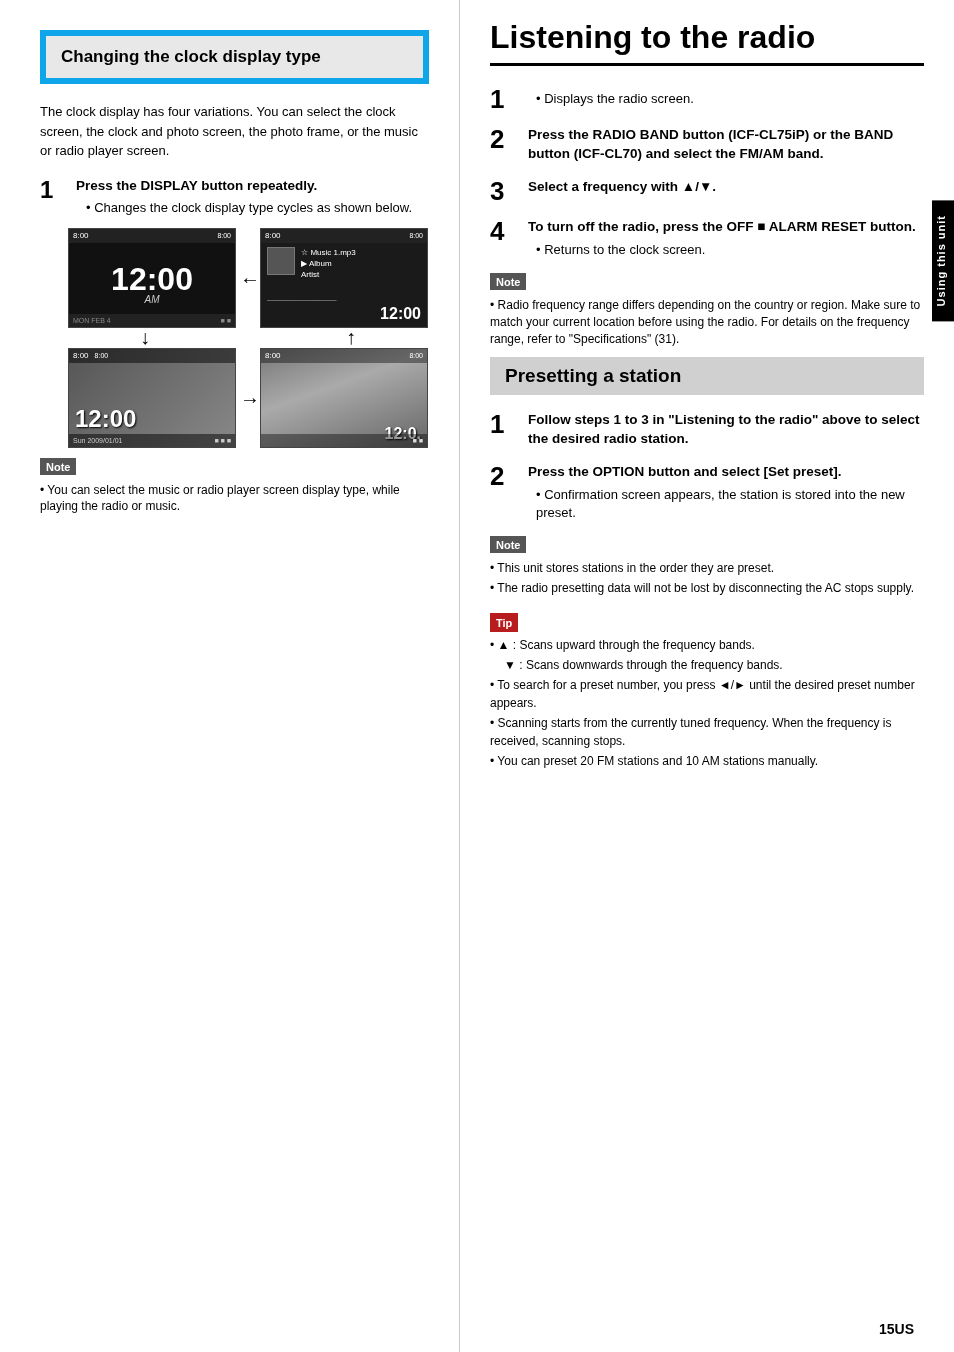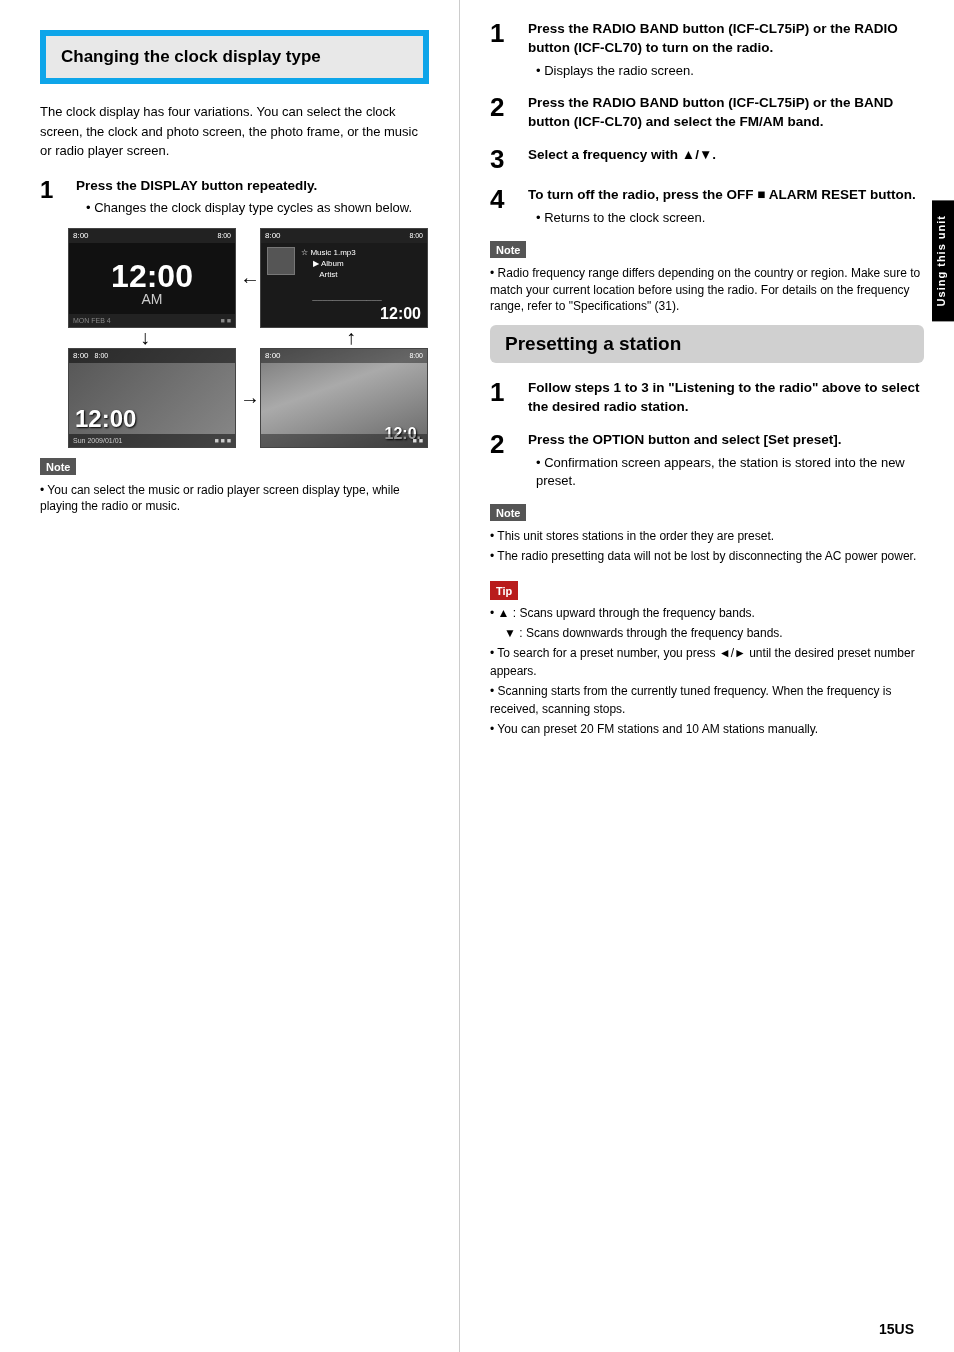--- a/index.html
+++ b/index.html
@@ -58,21 +58,20 @@
       padding-bottom: 8px;
       line-height: 1.1;
     }
 
     
     .preset-section-box {
       background: #d0d0d0;
       padding: 8px 15px;
       margin-bottom: 16px;
       margin-top: 10px;
-      border-radius: 6px;
     }
     .preset-section-box h2 {
       font-size: 19px;
       font-weight: bold;
       color: #000;
     }
 
     
     .step {
       display: flex;
@@ -226,30 +225,30 @@
     <p class="body-text">The clock display has four variations. You can select the clock screen, the clock and photo screen, the photo frame, or the music or radio player screen.</p>
 
     <div class="left-step">
       <div class="left-step-num">1</div>
       <div>
         <div class="left-step-title">Press the DISPLAY button repeatedly.</div>
         <div class="left-step-bullet">Changes the clock display type cycles as shown below.</div>
       </div>
     </div>
 
-    <div style="position:relative; width:360px; height:220px; margin: 10px 0 10px 28px; text-align: center;">
+    <div style="position:relative; width:360px; height:220px; margin: 10px 0 10px 28px;">
 
       <div style="position:absolute; left:0; top:0; width:168px; height:100px; background:#111; border:1px solid #444;">
         <div style="position:absolute; top:0; left:0; right:0; height:14px; background:#222; display:flex; align-items:center; padding:0 4px; font-size:8px; color:#fff;">
           <span>8:00</span>
           <span style="margin-left:auto; font-size:7px;">8:00</span>
         </div>
         <div style="display:flex; align-items:center; justify-content:center; height:100%; flex-direction:column;">
           <span style="font-size:32px; font-weight:bold; color:#fff; margin-top:10px;">12:00</span>
-          <span style="font-size:14px; color:#ccc; margin-top:-4px;">AM</span>
+          <span style="font-size:10px; color:#ccc; margin-top:-4px;font-style:italic;">AM</span>
         </div>
         <div style="position:absolute; bottom:0; left:0; right:0; height:13px; background:#222; display:flex; align-items:center; justify-content:space-between; padding:0 4px; font-size:7px; color:#888;">
           <span>MON FEB 4</span>
             <span>■ ■</span>
         </div>
       </div>
 
       <div style="position:absolute; right:0; top:0; width:168px; height:100px; background:#1a1a1a; border:1px solid #444;">
         <div style="position:absolute; top:0; left:0; right:0; height:14px; background:#222; display:flex; align-items:center; padding:0 4px; font-size:8px; color:#fff;">
           <span>8:00</span>
@@ -310,25 +309,25 @@
       </div>
       <div class="note-text">
         <p>You can select the music or radio player screen display type, while playing the radio or music.</p>
       </div>
     </div>
 
   </div>
 
   <div class="right-col">
 
+    <h1 class="large-title">Listening to the radio</h1>
 
     <div class="step">
       <div class="step-num">1</div>
       <div class="step-content">
-        <div class="step-title">Press the RADIO BAND button (ICF-CL75iP) or the RADIO button (ICF-CL70) to turn on the radio.</div>
         <div class="step-bullet">Displays the radio screen.</div>
       </div>
     </div>
 
     <div class="step">
       <div class="step-num">2</div>
       <div class="step-content">
         <div class="step-title">Press the RADIO BAND button (ICF-CL75iP) or the BAND button (ICF-CL70) and select the FM/AM band.</div>
       </div>
     </div>
@@ -375,21 +374,21 @@
         <div class="step-bullet">Confirmation screen appears, the station is stored into the new preset.</div>
       </div>
     </div>
 
     <div class="note-wrapper">
       <div class="note-header-dark">
         <span class="note-header-dark-text">Note</span>
       </div>
       <div class="note-text">
         <p>This unit stores stations in the order they are preset.</p>
-        <p>The radio presetting data will not be lost by disconnecting the AC power power.</p>
+        <p>The radio presetting data will not be lost by disconnecting the AC stops supply.</p>
       </div>
     </div>
 
     <div class="note-wrapper">
       <div class="tip-box">
         <span class="tip-label">Tip</span>
       </div>
       <div class="tip-text">
         <p>▲ : Scans upward through the frequency bands.</p>
         <p class="indent" style="margin-left:14px;">▼ : Scans downwards through the frequency bands.</p>

